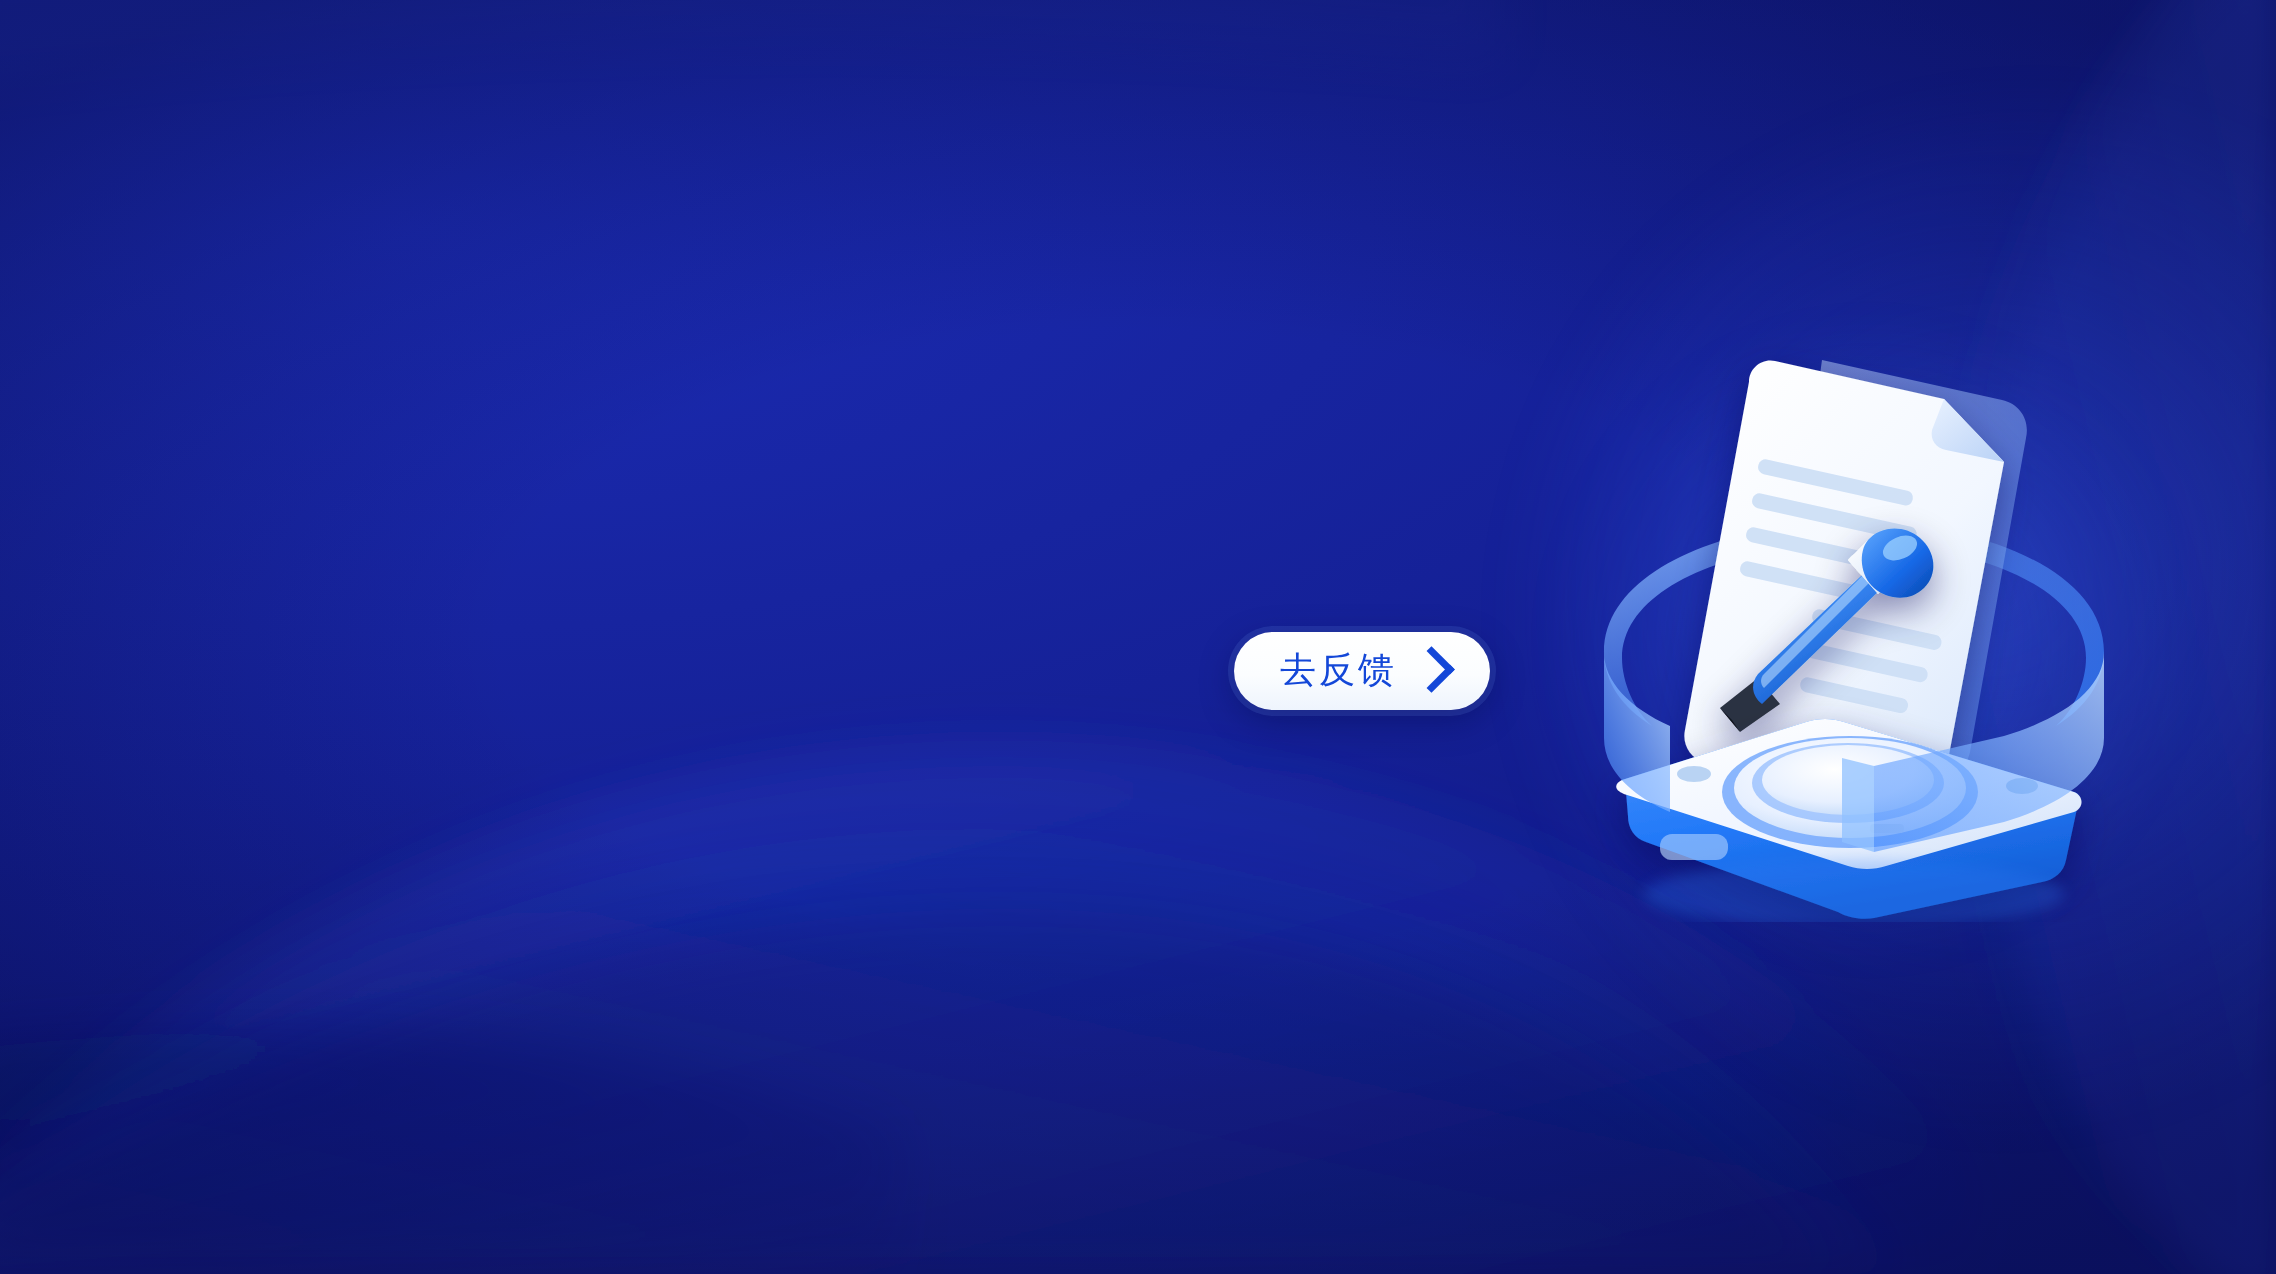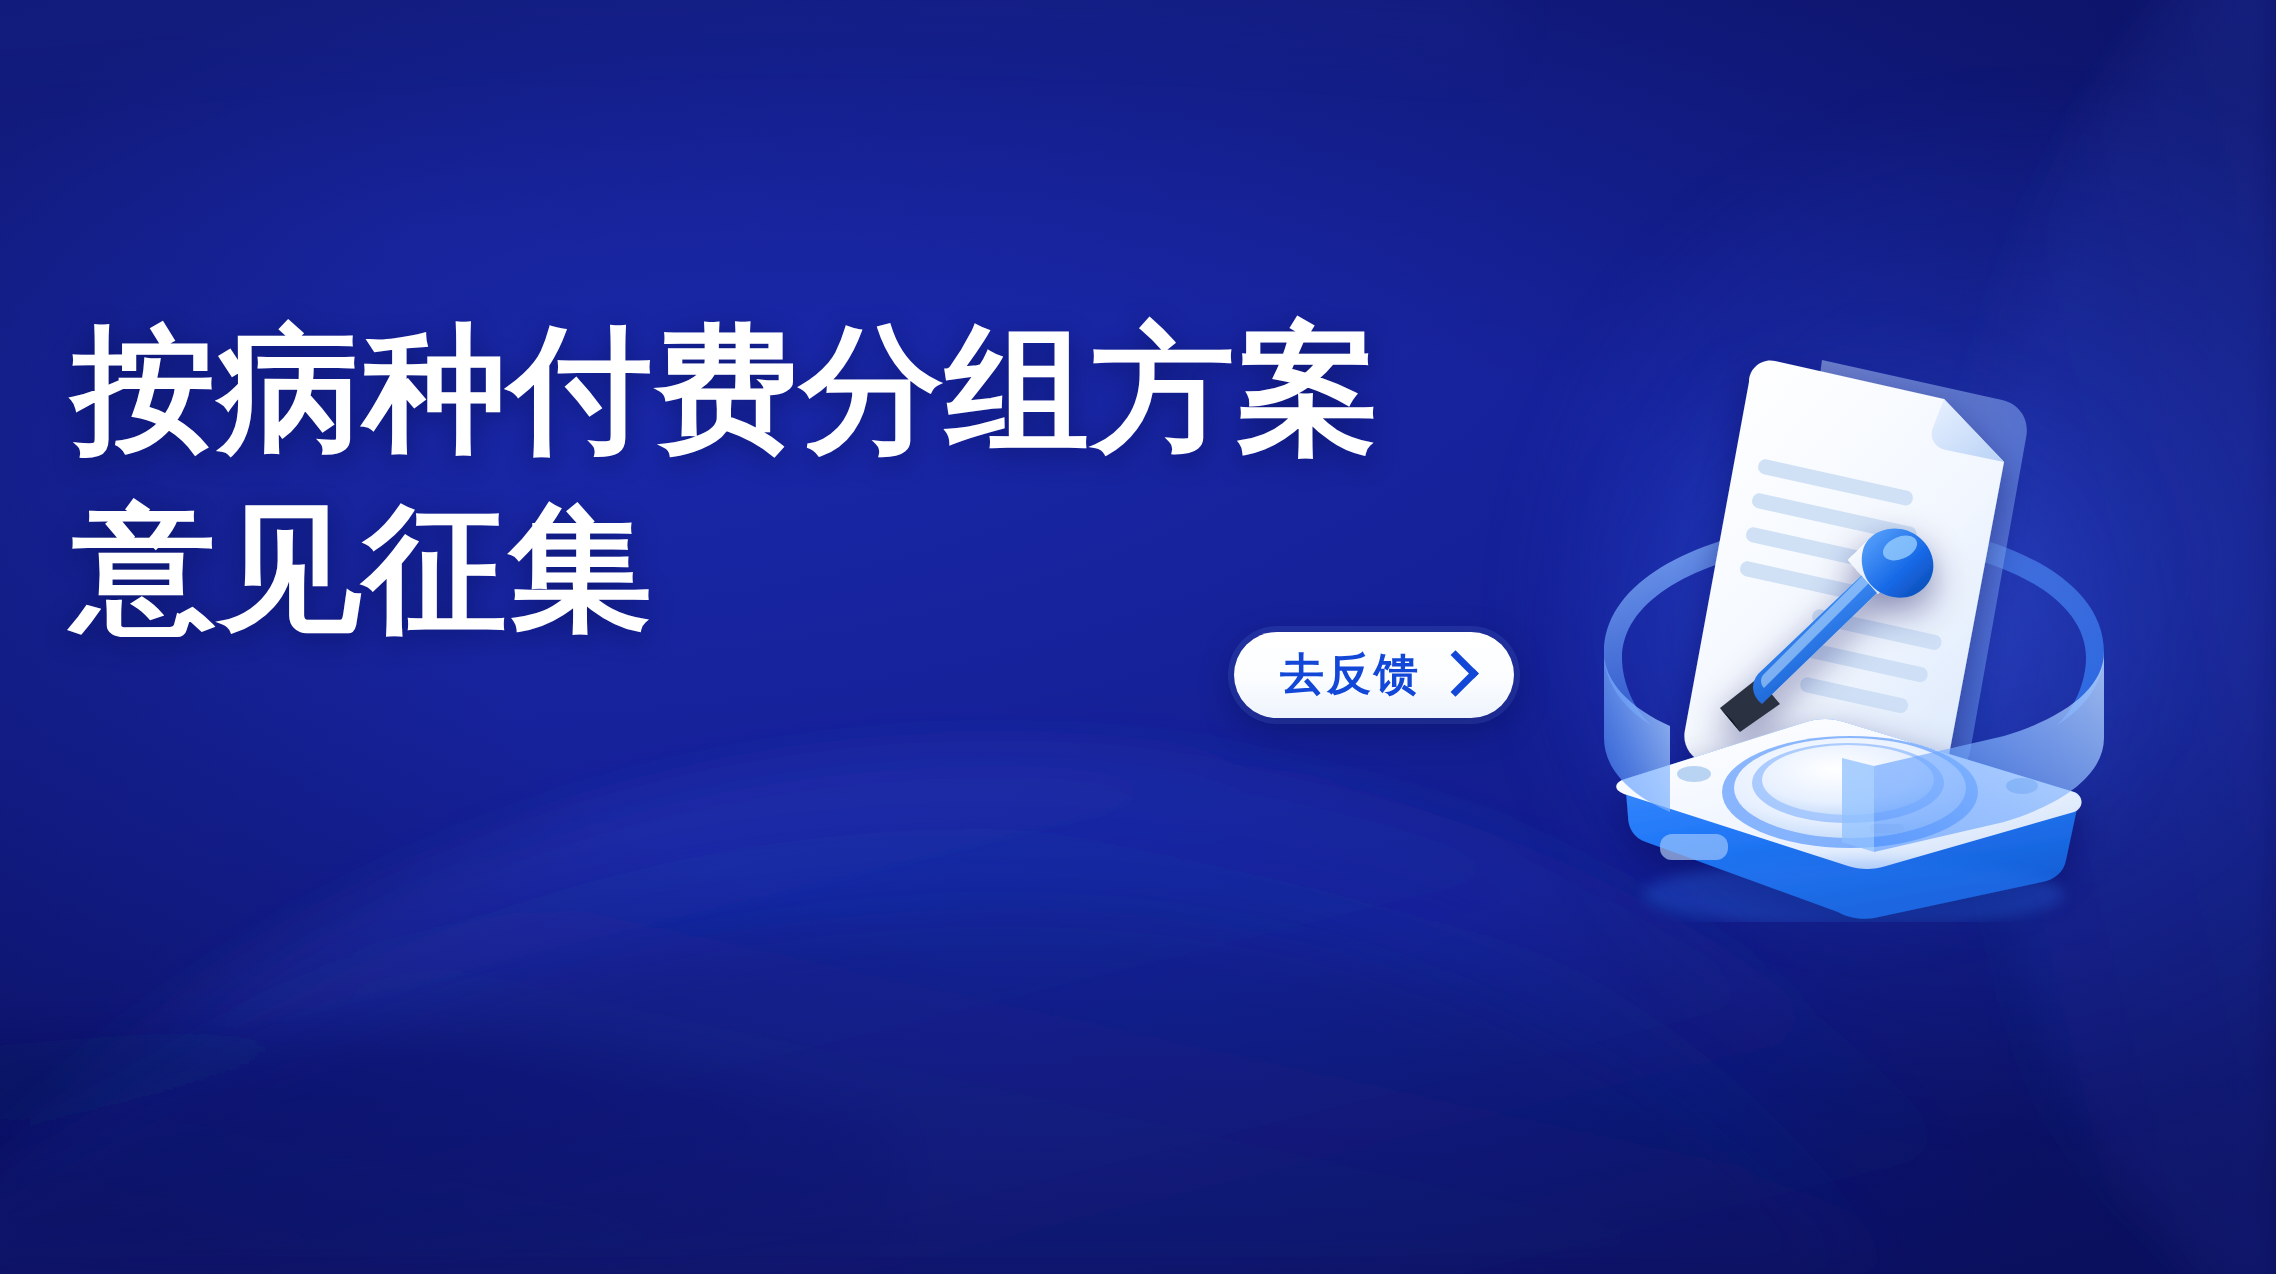--- a/index.html
+++ b/index.html
@@ -93,22 +93,22 @@
     border-radius: 999px;
     box-shadow:
       0 0 0 6px rgba(120,170,255,0.13),
       0 10px 34px rgba(4,10,70,0.40);
     cursor: pointer;
     z-index: 6;
     user-select: none;
   }
   .cta-label {
     color: #1347d8;
-    font-size: 44px;
-    font-weight: 700;
+    font-size: 36px;
+    font-weight: 400;
     letter-spacing: 3px;
     line-height: 1;
     font-family: "Liberation Sans", "DejaVu Sans", sans-serif;
     text-align: right;
   }
   .cta-chevron {
     display: block;
     width: 26px;
     height: 26px;
     border-top: 7px solid #1347d8;
@@ -171,24 +171,20 @@
 
     <path d="M-40,1050 C300,1010 620,1030 900,1130 L900,1274 L-40,1274 Z" fill="url(#arcDark)" filter="url(#softBlur2)"></path>
 
     <path d="M-60,80 C400,30 900,10 1500,60 L1500,-60 L-60,-60 Z" fill="#2b3fc4" opacity="0.14" filter="url(#softBlur2)"></path>
   </svg>
 
   <div class="bg-glow-right"></div>
   <div class="bg-glow-illu"></div>
   <div class="bg-vignette"></div>
 
-  <div class="headline">
-    <div class="headline-line">按病种付费分组方案</div>
-    <div class="headline-line">意见征集</div>
-  </div>
 
   <div class="cta">
     <span class="cta-label">去反馈</span>
     <span class="cta-chevron"></span>
   </div>
 
   <div class="illustration">
     <svg viewBox="0 0 560 600" xmlns="http://www.w3.org/2000/svg">
       <defs>
         <linearGradient id="ringG" x1="0" y1="0" x2="1" y2="1">

